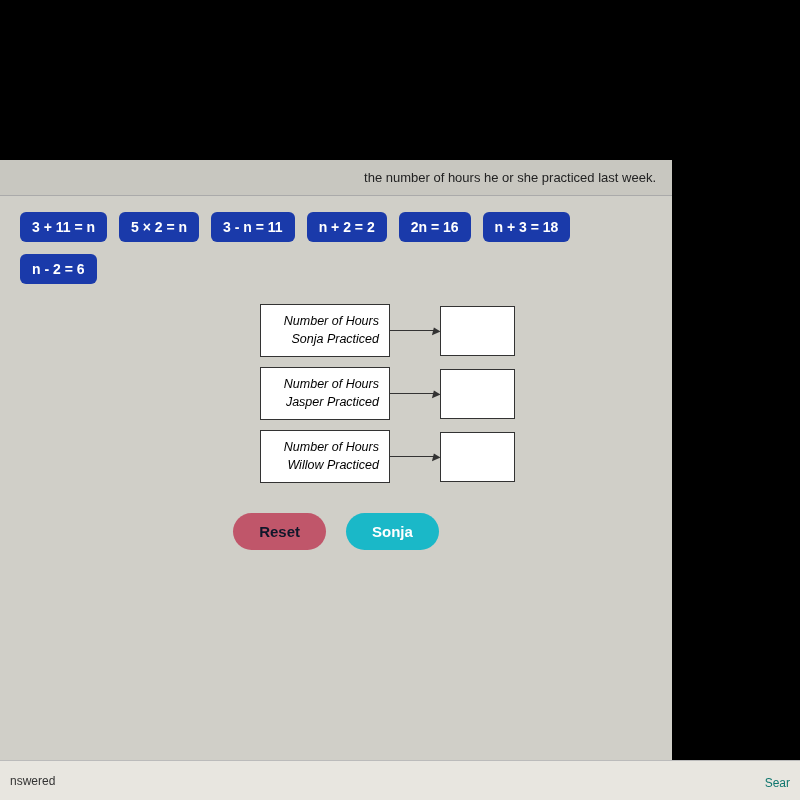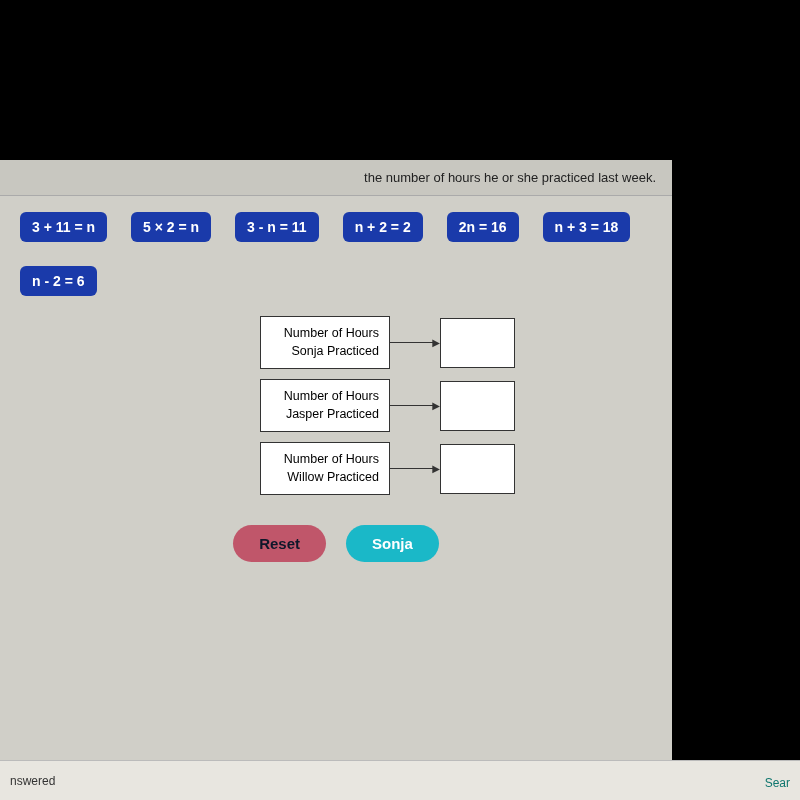--- a/index.html
+++ b/index.html
@@ -33,21 +33,21 @@
       text-align: right;
     }
 
     .content-area {
       padding: 16px 20px 10px 20px;
     }
 
     .equation-chips {
       display: flex;
       flex-wrap: wrap;
-      gap: 24px;
+      gap: 12px;
       margin-bottom: 10px;
     }
 
     .chip {
       background: #1a3aaa;
       color: #fff;
       border-radius: 6px;
       padding: 7px 12px;
       font-size: 14px;
       font-weight: bold;
@@ -64,20 +64,21 @@
       flex-direction: column;
       gap: 10px;
       margin-left: 240px;
       margin-top: 20px;
     }
 
     .drop-row {
       display: flex;
       align-items: center;
       gap: 0;
+      font-style: italic;
     }
 
     .label-box {
       border: 1.5px solid #333;
       background: #fff;
       padding: 8px 10px;
       font-size: 12.5px;
       line-height: 1.4;
       text-align: right;
       width: 130px;

